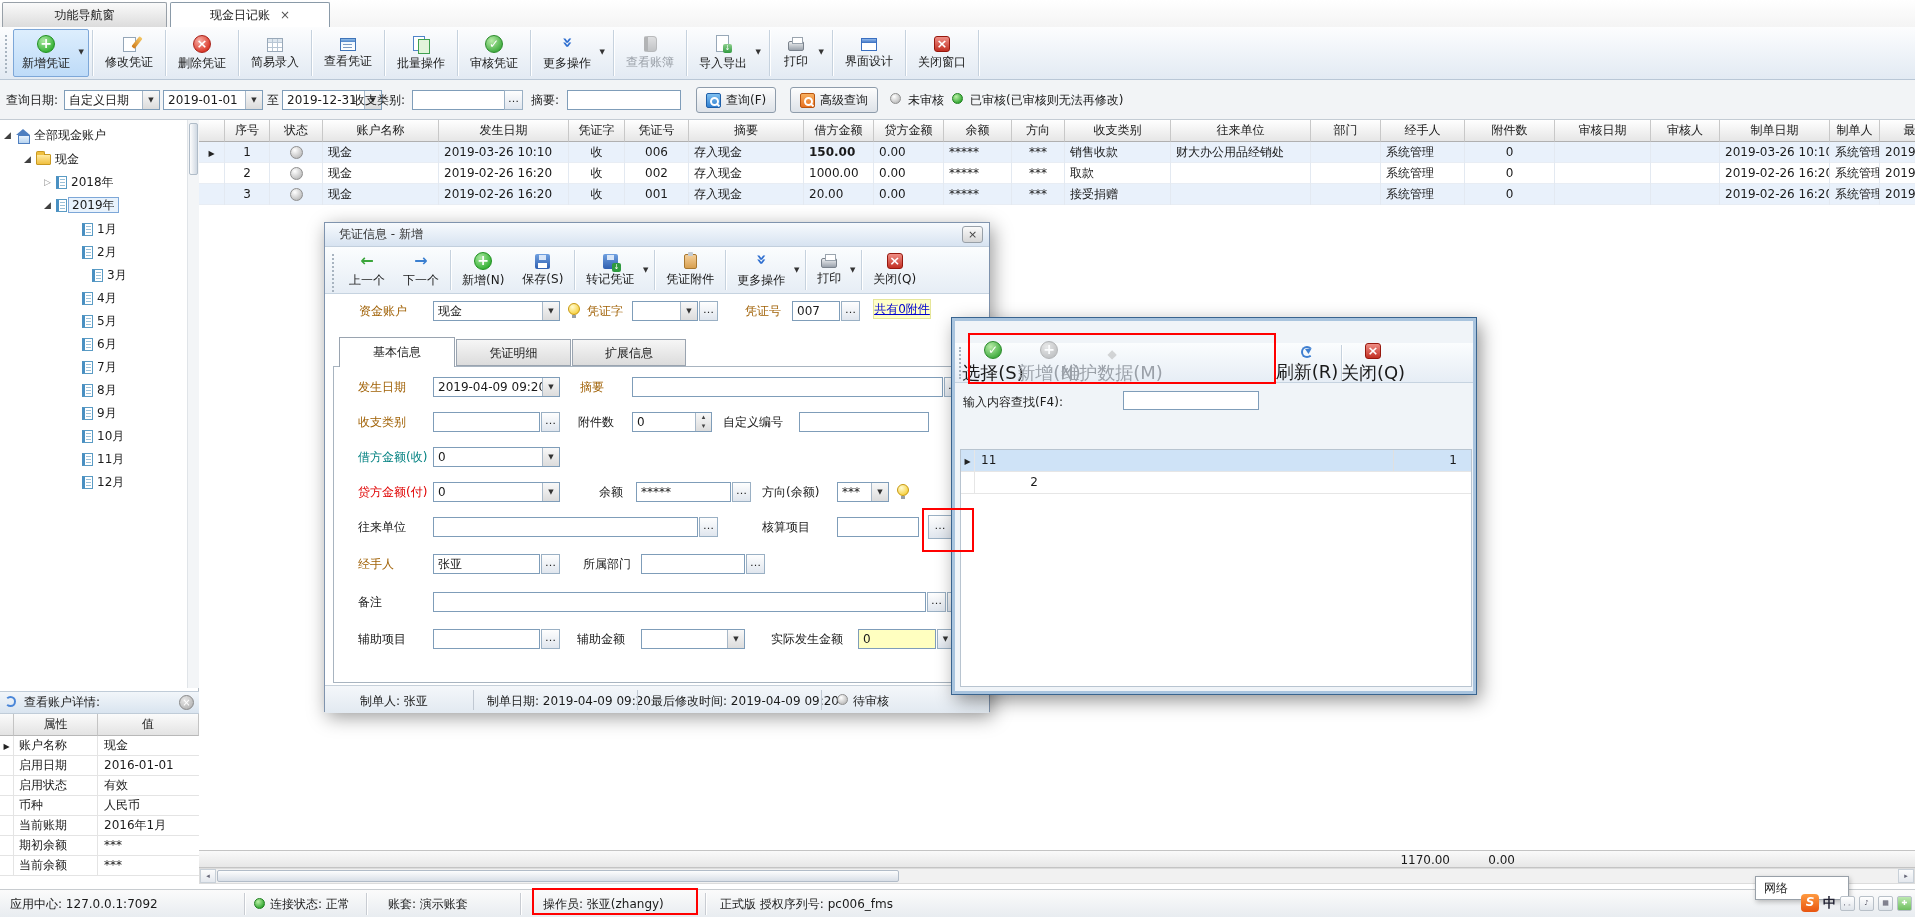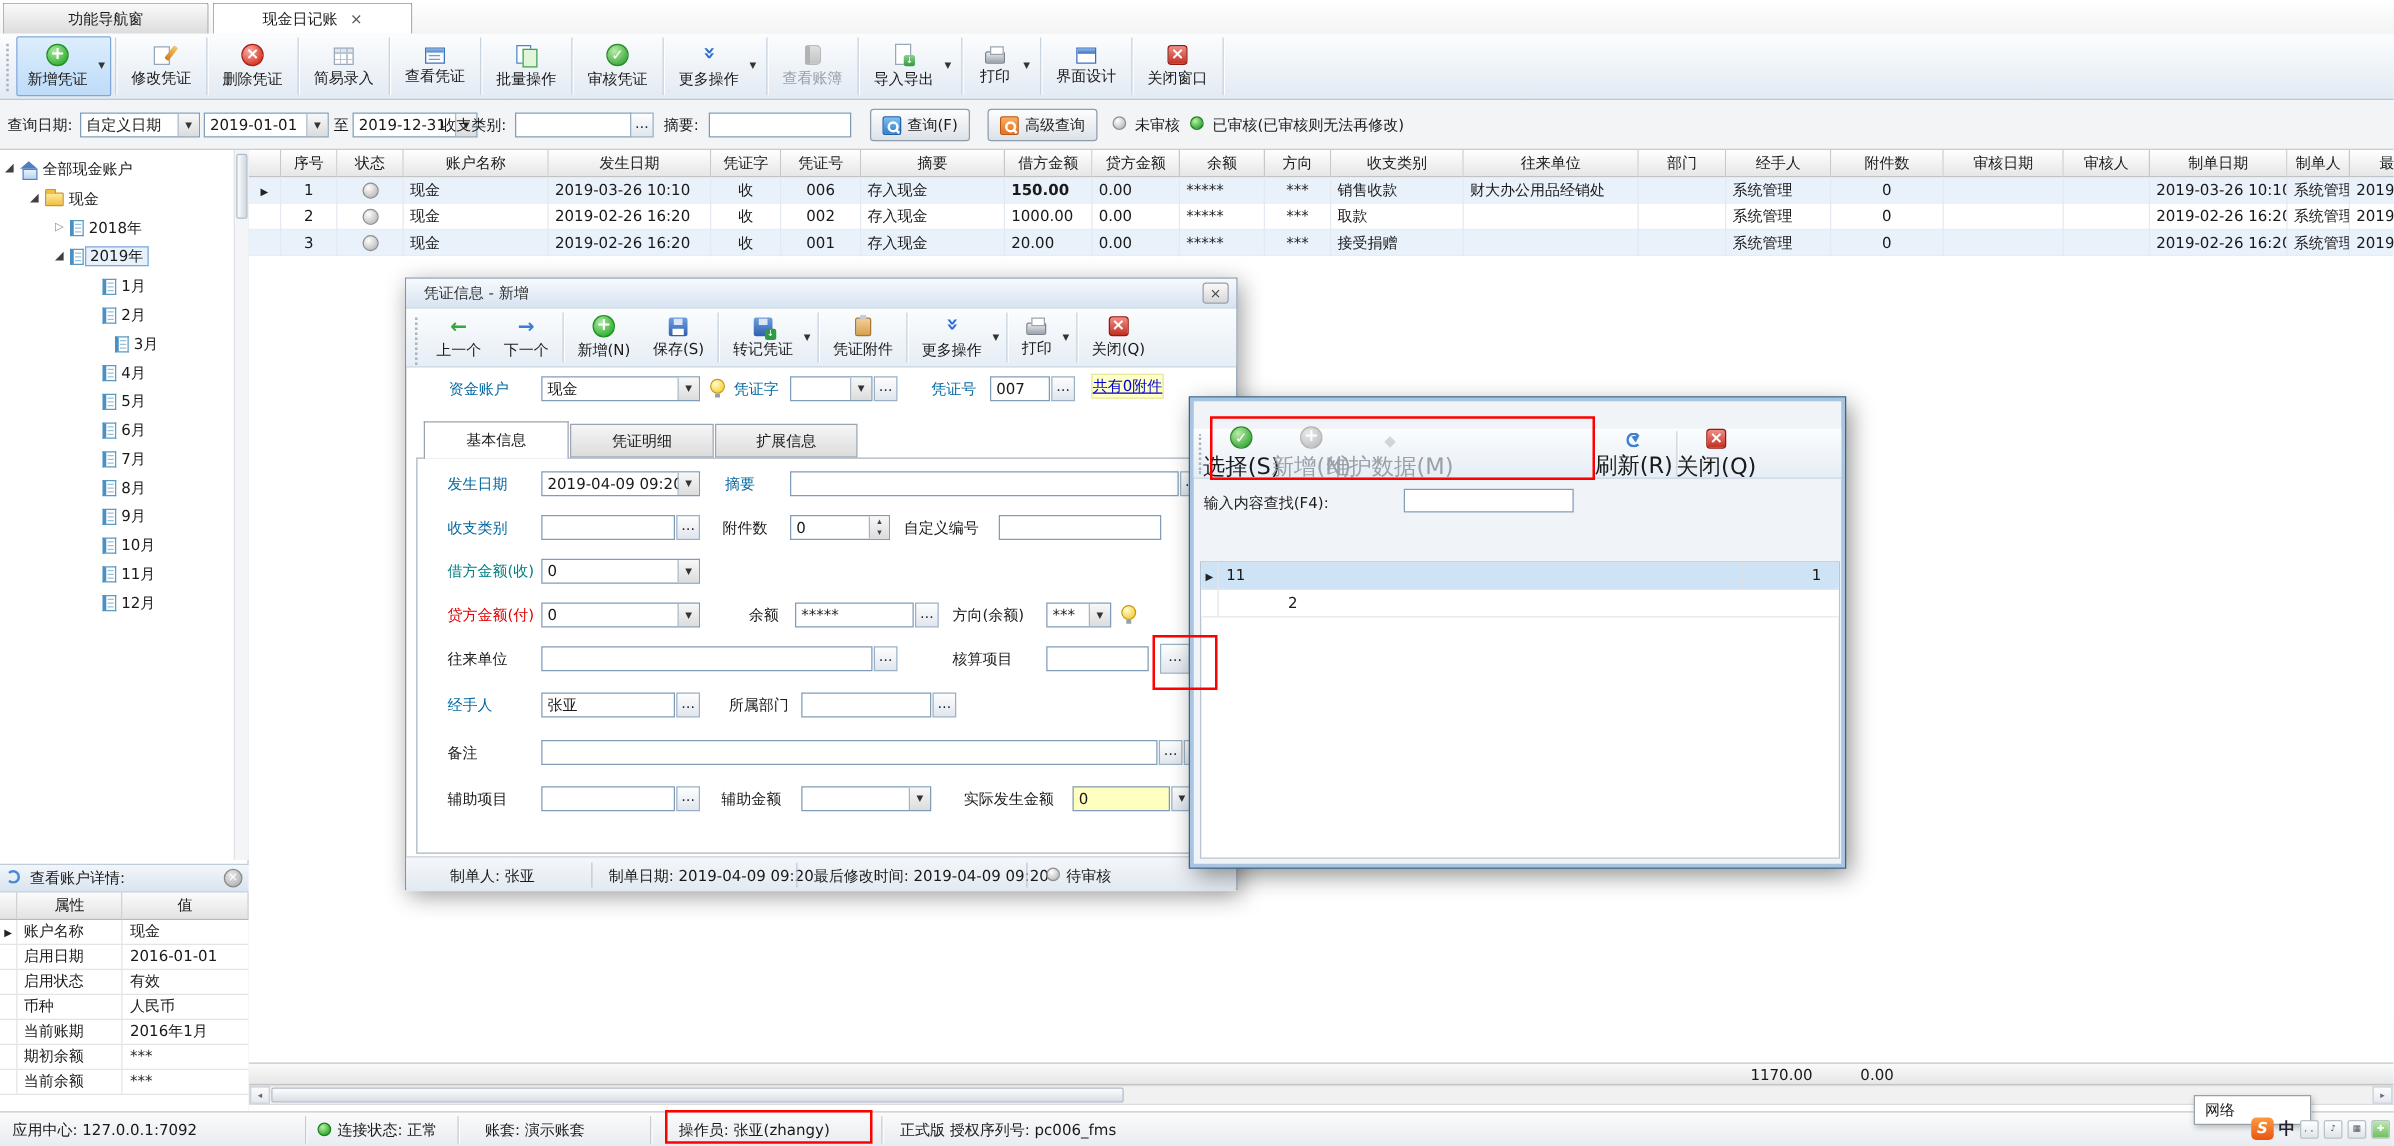--- a/index.html
+++ b/index.html
@@ -158,21 +158,21 @@
   .vdlg{position:absolute;left:324px;top:222px;width:666px;height:490px;background:#fff;border:1px solid #7f93ad;box-shadow:3px 5px 18px rgba(0,0,0,.4);z-index:20}
   .vtitle{position:absolute;left:0;top:0;width:100%;height:24px;background:linear-gradient(#f7fafd,#d7e3f1);border-bottom:1px solid #c2cfdd;line-height:23px;padding-left:14px;color:#333}
   .vclose{position:absolute;right:6px;top:3px;width:21px;height:17px;background:linear-gradient(#fafafa,#d6d6d6);border:1px solid #98a0a8;border-radius:3px;text-align:center;line-height:15px;font-size:11px;color:#444}
   .vclose::before{content:"×"}
   .vtoolbar{position:absolute;left:0;top:24px;width:100%;height:47px;background:linear-gradient(#fbfdfe,#e6edf5);border-bottom:1px solid #c6d3e0;display:flex;align-items:center;padding-left:6px}
   .vtbtn{display:inline-flex;flex-direction:column;align-items:center;justify-content:center;height:42px;padding:1px 9px;position:relative;font-size:12px}
   .vtbtn .dd2{position:static;margin:0;font-size:7px}
   .vtbtn.hasdd{padding-right:18px}
   .vtbtn.hasdd .dd2{position:absolute;right:4px;top:50%;margin-top:-4px}
   .vsep{height:40px;margin:0 2px}
-  .lb-blue{color:#0369a1}
+  .lb-blue{color:#a16207}
   .lb-teal{color:#008080}
   .lb-red{color:#e00000}
   .att-link{position:absolute;background:#ffffc8;border:1px solid #e6e69a;text-align:center;font-size:12px;line-height:18px;color:#0000d0;text-decoration:underline}
   .vtab{position:absolute;top:116px;height:27px;line-height:26px;text-align:center;background:linear-gradient(#f6f6f6,#dcdcdc);border:1px solid #9aa4b0;font-size:12px;z-index:1}
   .vtab.active{background:#fff;height:30px;top:114px;line-height:28px;border-bottom:none;z-index:3}
   .vframe{position:absolute;left:8px;top:143px;width:650px;height:317px;border:1px solid #a8b4c0;background:#fff;z-index:0}
   .vfoot{position:absolute;left:0;top:462px;width:100%;height:28px;background:linear-gradient(#f4f7fa,#e2e9f1);border-top:1px solid #c6d0da}
   .vfoot .fi{position:absolute;top:7px;white-space:nowrap}
   .vfoot .fsep{position:absolute;top:4px;width:1px;height:20px;background:#c0c8d2}
 

